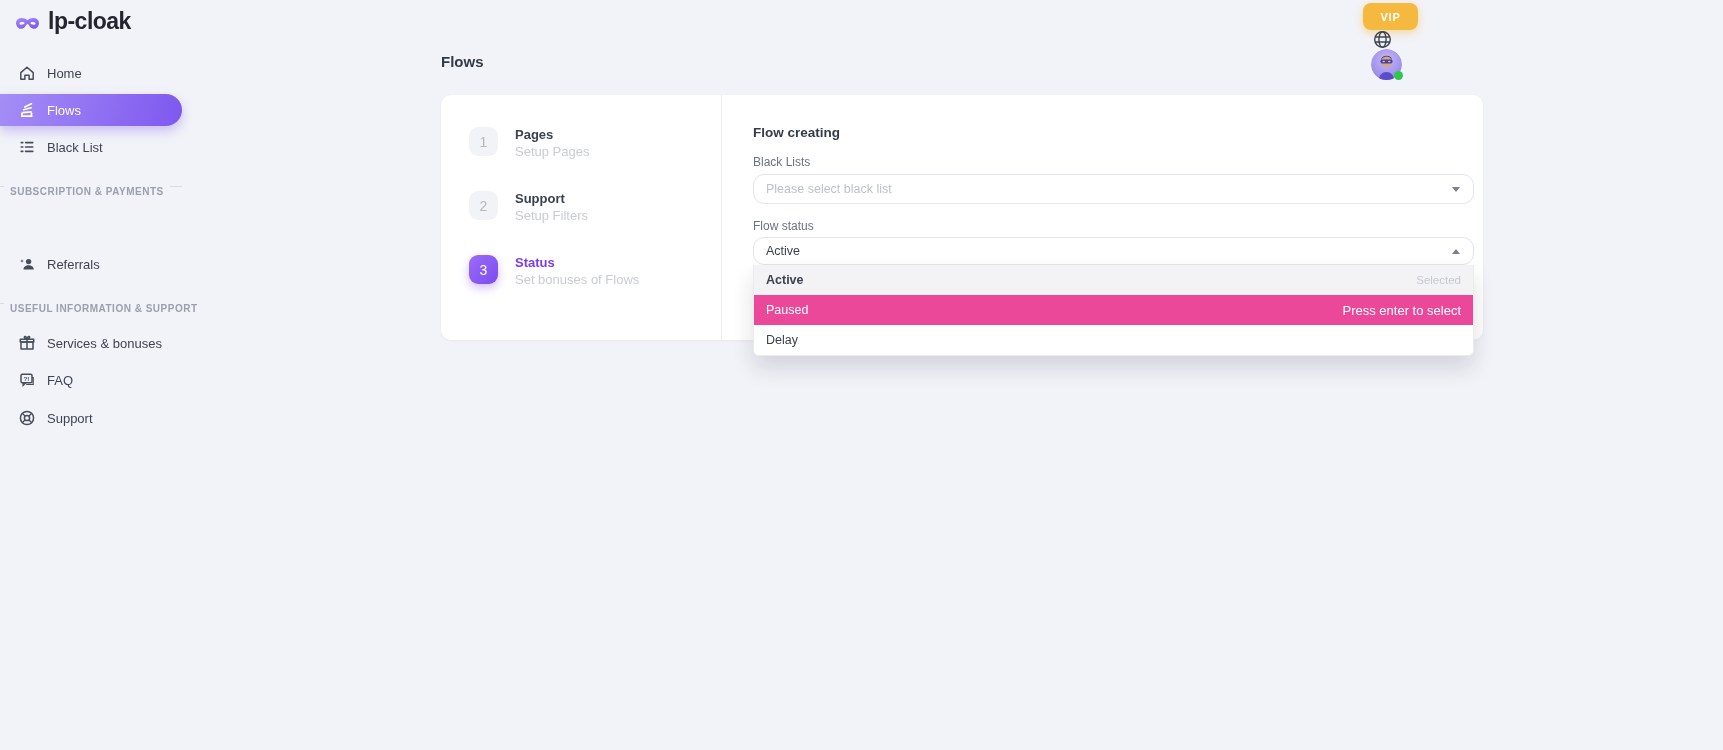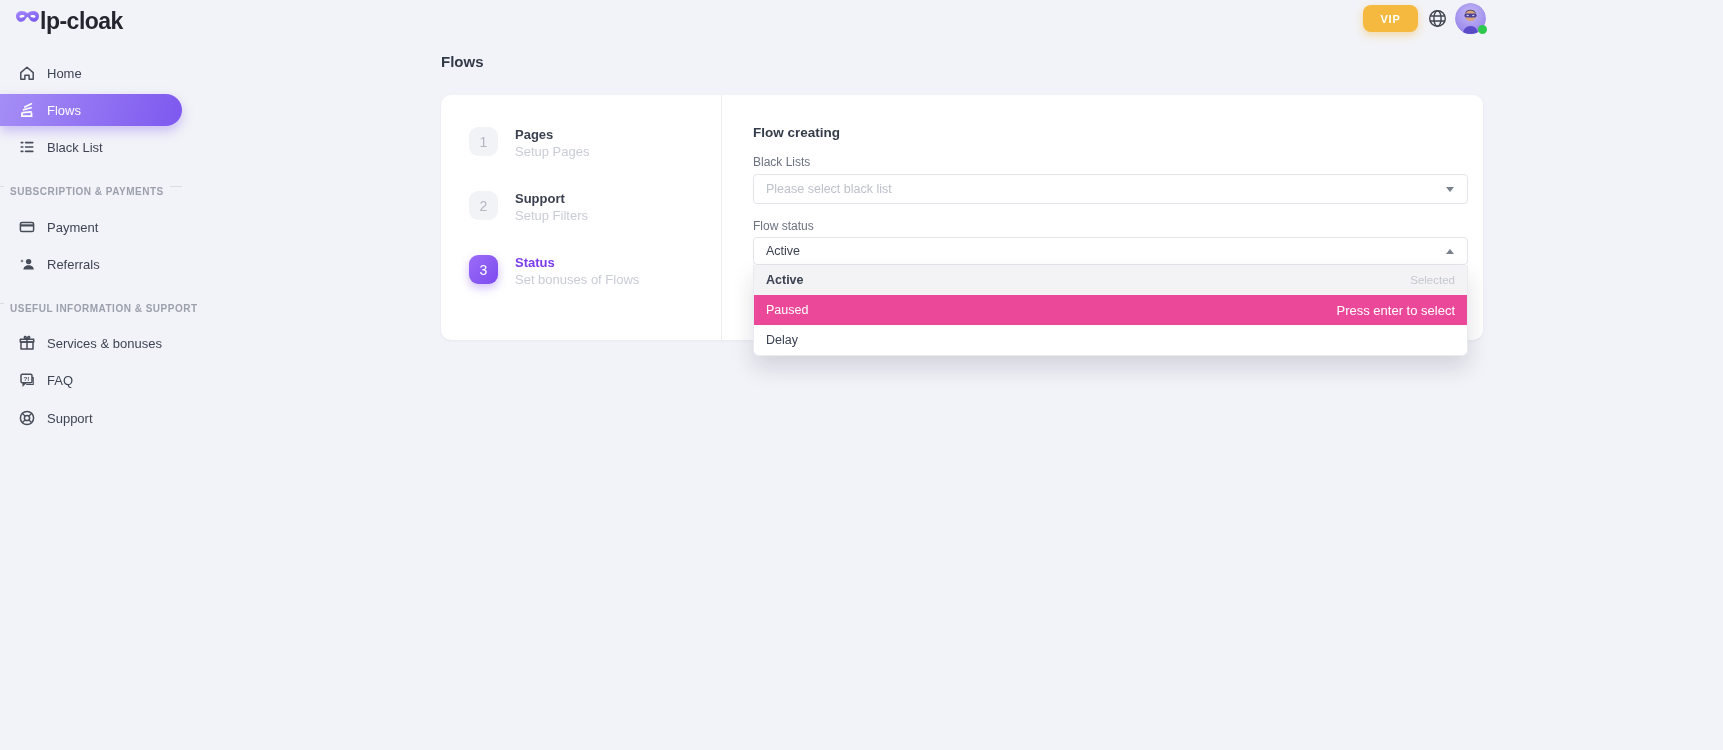--- a/index.html
+++ b/index.html
@@ -6,21 +6,21 @@
   html,body { width:1723px; height:750px; }
   body {
     font-family:"Liberation Sans", sans-serif;
     background:#F2F3F8;
     color:#3E4453;
     overflow:hidden;
   }
   .page { position:relative; width:1723px; height:750px; background:#F2F3F8; }
 
   
-  .logo { position:absolute; top:8px; left:15px; display:flex; align-items:flex-start; }
+  .logo { position:absolute; top:8px; left:15px; display:flex; align-items:flex-end; gap:8px; }
   .logo-text { font-size:23px; font-weight:800; color:#23262E; letter-spacing:-0.5px; }
 
   
   .nav-item {
     position:absolute; left:0; height:32px; width:200px;
     display:flex; align-items:center; gap:11px; padding-left:18px;
     font-size:13px; color:#3E4453; cursor:pointer;
   }
   .nav-item .icn { display:flex; width:18px; height:18px; align-items:center; justify-content:center; }
   .nav-item.active {
@@ -31,21 +31,21 @@
   .nav-section {
     position:absolute; left:0; width:182px; display:flex; align-items:flex-start; gap:6px;
   }
   .nav-section::before { content:""; flex:0 0 4px; height:1px; background:#D9DCE3; }
   .nav-section::after  { content:""; flex:1 1 auto; height:1px; background:#D9DCE3; }
   .sec-text {
     font-size:10px; font-weight:700; letter-spacing:.5px; color:#9BA0AC; white-space:nowrap;
   }
 
   
-  .header-right { position:absolute; top:3px; left:1363px; display:flex; align-items:center; }
+  .header-right { position:absolute; top:3px; left:1363px; display:flex; align-items:flex-start;flex-direction:column; }
   .vip-btn {
     width:55px; height:27px; border:none; border-radius:8px; background:#F5B93F;
     color:#FFFFFF; font-family:inherit; font-size:11px; font-weight:700; letter-spacing:.8px;
     cursor:pointer; box-shadow:0 3px 8px rgba(245,185,63,.45);
   }
   .globe-wrap { margin-left:10px; width:19px; height:19px; display:flex; cursor:pointer; }
   .avatar { position:relative; margin-left:8px; width:31px; height:31px; cursor:pointer; }
   .avatar svg { display:block; }
   .status-dot {
     position:absolute; right:-1px; bottom:0; width:9px; height:9px; border-radius:50%;
@@ -66,25 +66,25 @@
     color:#B2B7C2; font-size:14px; display:flex; align-items:center; justify-content:center;
   }
   .step.active .step-num {
     background:linear-gradient(135deg,#9B6CF8,#7C4BEF); color:#FFFFFF;
     box-shadow:0 4px 10px rgba(139,92,246,.4);
   }
   .step-title { font-size:13px; font-weight:700; color:#3A4150; line-height:15px; }
   .step.active .step-title { color:#7C3BED; }
   .step-sub { font-size:13px; color:#C9CCD6; line-height:15px; margin-top:2px; }
 
-  .form-pane { flex:1 1 auto; padding:30px 15px 0 31px; position:relative; }
+  .form-pane { flex:1 1 auto; padding:30px 9px 0 31px; position:relative; }
   .form-title { font-size:13.5px; font-weight:700; color:#343B49; }
   .field-label { font-size:12px; color:#6B7280; margin-top:16px; line-height:13px; }
   .select-box {
-    margin-top:5px; height:30px; border:1px solid #E3E5EB; border-radius:4px; background:#FFF;
+    margin-top:5px; height:30px; border:1px solid #E3E5EB; border-radius:11px; background:#FFF;
     display:flex; align-items:center; padding:0 12px; cursor:pointer; position:relative;
   }
   .select-box .placeholder { font-size:12.5px; color:#BDC1CB; }
   .select-box .value { font-size:12.5px; color:#3A4150; }
   .caret-down, .caret-up { position:absolute; right:13px; width:0; height:0;
     border-left:4.5px solid transparent; border-right:4.5px solid transparent; }
   .caret-down { border-top:5px solid #7A808C; }
   .caret-up   { border-bottom:5px solid #7A808C; }
 
   .combobox { position:relative; margin-top:4px; }
@@ -192,29 +192,20 @@
         <path d="M7.6 4.6 h7.2 M7.6 9 h7.2 M7.6 13.4 h7.2"></path>
       </svg>
     </span>
     <span>Black List</span>
   </div>
 
   <div class="nav-section" style="top:186px">
     <span class="sec-text">SUBSCRIPTION &amp; PAYMENTS</span>
   </div>
 
-  <div class="nav-item" style="top:211px">
-    <span class="icn">
-      <svg width="18" height="18" viewBox="0 0 18 18" fill="none" stroke="#474D59" stroke-width="1.5">
-        <rect x="2.4" y="4.4" width="13.2" height="9.2" rx="1.6"></rect>
-        <path d="M2.4 7.4 h13.2" stroke-width="2.2"></path>
-      </svg>
-    </span>
-    <span>Payment</span>
-  </div>
 
   <div class="nav-item" style="top:248px">
     <span class="icn">
       <svg width="18" height="18" viewBox="0 0 18 18">
         <circle cx="10.6" cy="6.6" r="2.7" fill="#474D59"></circle>
         <path d="M5.4 14.6 c0-2.8 2.3-4.4 5.2-4.4 s5.2 1.6 5.2 4.4 z" fill="#474D59"></path>
         <path d="M4 4.2 l0.55 1.25 L5.8 6 l-1.25 0.55 L4 7.8 l-0.55-1.25 L2.2 6 l1.25-0.55 z" fill="#474D59"></path>
       </svg>
     </span>
     <span>Referrals</span>

